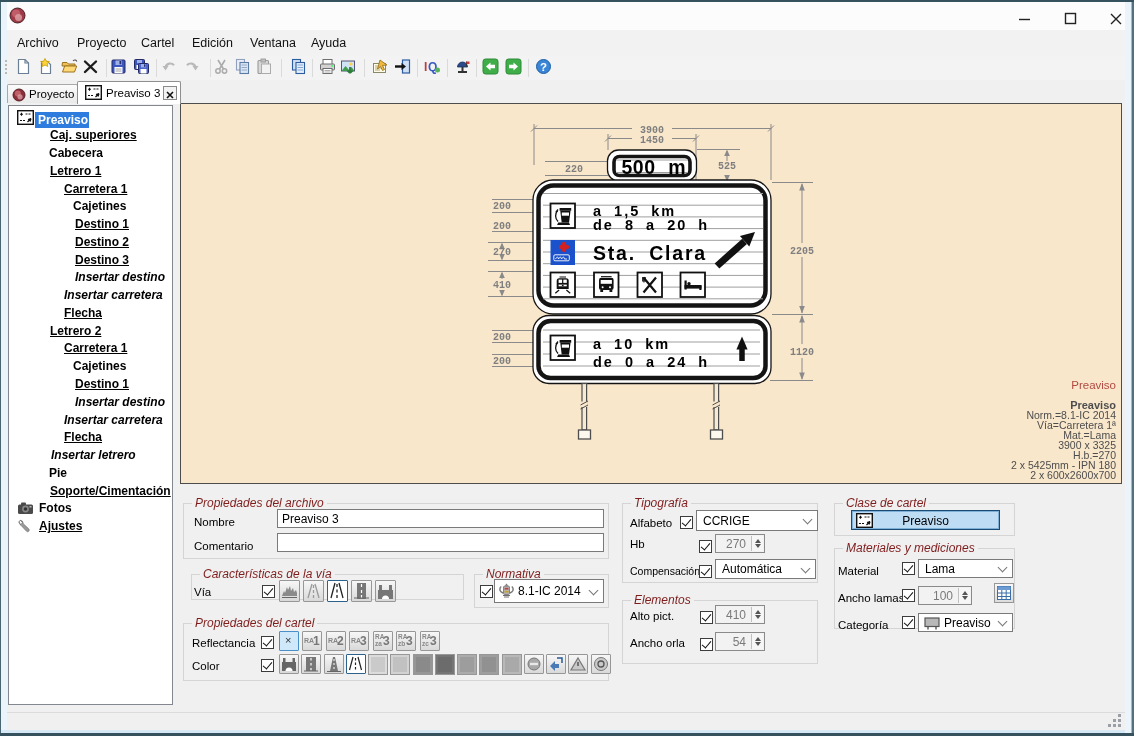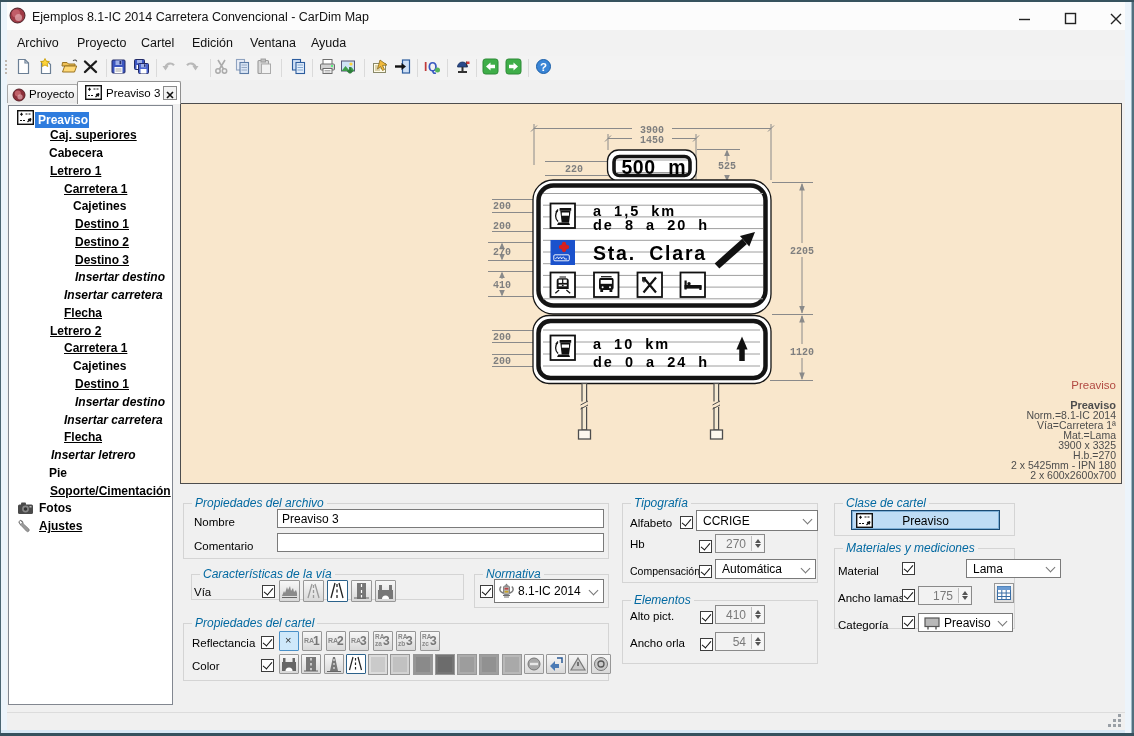--- a/index.html
+++ b/index.html
@@ -26,21 +26,21 @@
 #tab1{position:absolute;left:0px;top:4px;width:71px;height:19px;background:linear-gradient(#fbfbfb,#e9e9e9);border:1px solid #a8a8a8;border-bottom:none;border-radius:2px 2px 0 0;}
 #tab2{position:absolute;left:70px;top:1px;width:104px;height:23px;background:#fff;border:1px solid #8f8f8f;border-bottom:none;border-radius:2px 2px 0 0;z-index:3;}
 #tree{left:8px;top:105px;width:165px;height:600px;background:#fff;border:1px solid #828790;}
 .tr{position:absolute;height:16px;line-height:16px;font-size:12px;color:#000;white-space:nowrap;font-weight:bold;}
 .b{font-weight:bold;text-decoration:underline;}
 .i{font-style:italic;}
 #treesel{position:absolute;left:26px;top:6px;width:54px;height:16px;background:#2e7cde;color:#fff;font-weight:bold;font-size:12px;line-height:16px;padding-left:3px;}
 #canvas{left:180px;top:103px;width:942px;height:381px;background:#f9e7cc;border:1.5px solid #4d4d4d;}
 #statusbar{left:7px;top:712px;width:1118px;height:15px;background:#f0f0f0;border-top:1px solid #dcdcdc;}
 .gb{position:absolute;border:1px solid #d4d4d4;}
-.gbl{position:absolute;top:-8px;left:8px;background:#f0f0f0;font-style:italic;font-size:12px;color:#0369a1;padding:0 3px;white-space:nowrap;}
+.gbl{position:absolute;top:-8px;left:8px;background:#f0f0f0;font-style:italic;font-size:12px;color:#7f1d1d;padding:0 3px;white-space:nowrap;}
 .lbl{position:absolute;font-size:11.5px;color:#000;white-space:nowrap;}
 .txt{position:absolute;background:#fff;border:1px solid #7a7a7a;font-size:12px;padding:1px 4px;line-height:16px;}
 .cb{position:absolute;width:13px;height:13px;background:#fff;border:1px solid #3c3c3c;}
 .cb:after{content:'';position:absolute;left:3px;top:0px;width:4px;height:8px;border:solid #111;border-width:0 1.8px 1.8px 0;transform:rotate(40deg);}
 .dd{position:absolute;background:#fff;border:1px solid #7a7a7a;font-size:12px;}
 .chev{position:absolute;right:6px;top:6px;width:7px;height:7px;border-right:1.4px solid #777;border-bottom:1.4px solid #777;transform:rotate(45deg);}
 .spin{position:absolute;background:#f2f2f2;border:1px solid #8a8a8a;font-size:12px;color:#7a7a7a;}
 .sparr{position:absolute;right:1px;top:1px;width:12px;bottom:1px;background:#f6f6f6;border-left:1px solid #c0c0c0;}
 .up{position:absolute;left:3px;top:3px;width:0;height:0;border-left:3.5px solid transparent;border-right:3.5px solid transparent;border-bottom:4px solid #555;}
 .dn{position:absolute;left:3px;bottom:3px;width:0;height:0;border-left:3.5px solid transparent;border-right:3.5px solid transparent;border-top:4px solid #555;}
@@ -60,21 +60,20 @@
     <div id="bright" class="abs"></div>
     <div id="bright2" class="abs"></div>
     <div id="bbot" class="abs"></div>
 <div id="titlebar" class="abs">
  <svg class="abs" style="left:2px;top:5px" width="17" height="17">
         <circle cx="8.5" cy="8.5" r="7.5" fill="#a03a46"></circle>
         <circle cx="7" cy="6.5" r="4" fill="#c4626c" opacity="0.9"></circle>
         <circle cx="9.5" cy="10.5" r="3.5" fill="#dda3a8" opacity="0.8"></circle>
         <circle cx="8.5" cy="8.5" r="7.5" fill="none" stroke="#4a2228" stroke-width="1"></circle>
       </svg>
- <div id="title" class="abs">Ejemplos 8.1-IC 2014 Carretera Convencional - CarDim Map</div>
  <div class="wbtn abs" style="left:994px"><svg width="46" height="28">
           <path d="M18,15.5 h11" stroke="#222" stroke-width="1.4"></path>
         </svg></div>
  <div class="wbtn abs" style="left:1040px"><svg width="46" height="28">
           <rect x="18.5" y="9.5" width="10" height="10" fill="none" stroke="#222" stroke-width="1.4"></rect>
         </svg></div>
  <div class="wbtn abs" style="left:1086px"><svg width="46" height="28">
           <path d="M18,10 l10,10 M28,10 l-10,10" stroke="#222" stroke-width="1.4"></path>
         </svg></div>
 </div>
@@ -605,28 +604,28 @@
           <use href="#signicon"></use>
         </svg>
  <div style="position:absolute;left:0;top:3px;width:100%;text-align:center;font-size:12px">Preaviso</div>
 </div>
 
 <div class="gb" style="left:834px;top:548px;width:181px;height:81px">
         <span class="gbl">Materiales y mediciones</span>
       </div>
 <div class="lbl" style="left:838px;top:565px">Material</div>
 <div class="cb" style="left:902px;top:562px"></div>
-<div class="dd" style="left:966px;top:559px;width:95px;height:19px">
+<div class="dd" style="left:918px;top:559px;width:95px;height:19px">
         <span style="position:absolute;left:6px;top:2px;font-size:12px">Lama</span>
         <div class="chev" style="top:4px"></div>
       </div>
 <div class="lbl" style="left:838px;top:592px">Ancho lamas</div>
 <div class="cb" style="left:902px;top:589px"></div>
 <div class="spin" style="left:918px;top:586px;width:54px;height:19px">
-        <span style="position:absolute;right:18px;top:2px">175</span>
+        <span style="position:absolute;right:18px;top:2px">100</span>
         <div class="sparr">
           <div class="up"></div>
           <div class="dn"></div>
         </div>
       </div>
 <div style="position:absolute;left:994px;top:583px;width:20px;height:20px;background:linear-gradient(#f7f7f7,#dcdcdc);border:1px solid #979797">
         <svg style="position:absolute;left:2px;top:2px" width="14" height="14">
           <rect x="0.5" y="0.5" width="13" height="13" fill="#fff" stroke="#3a6ea5"></rect>
           <rect x="0.5" y="0.5" width="13" height="3.5" fill="#6b9bd2"></rect>
           <path d="M0.5,7 h13 M0.5,10.5 h13 M4.8,4 v10 M9.2,4 v10" stroke="#3a6ea5" stroke-width="1"></path>

